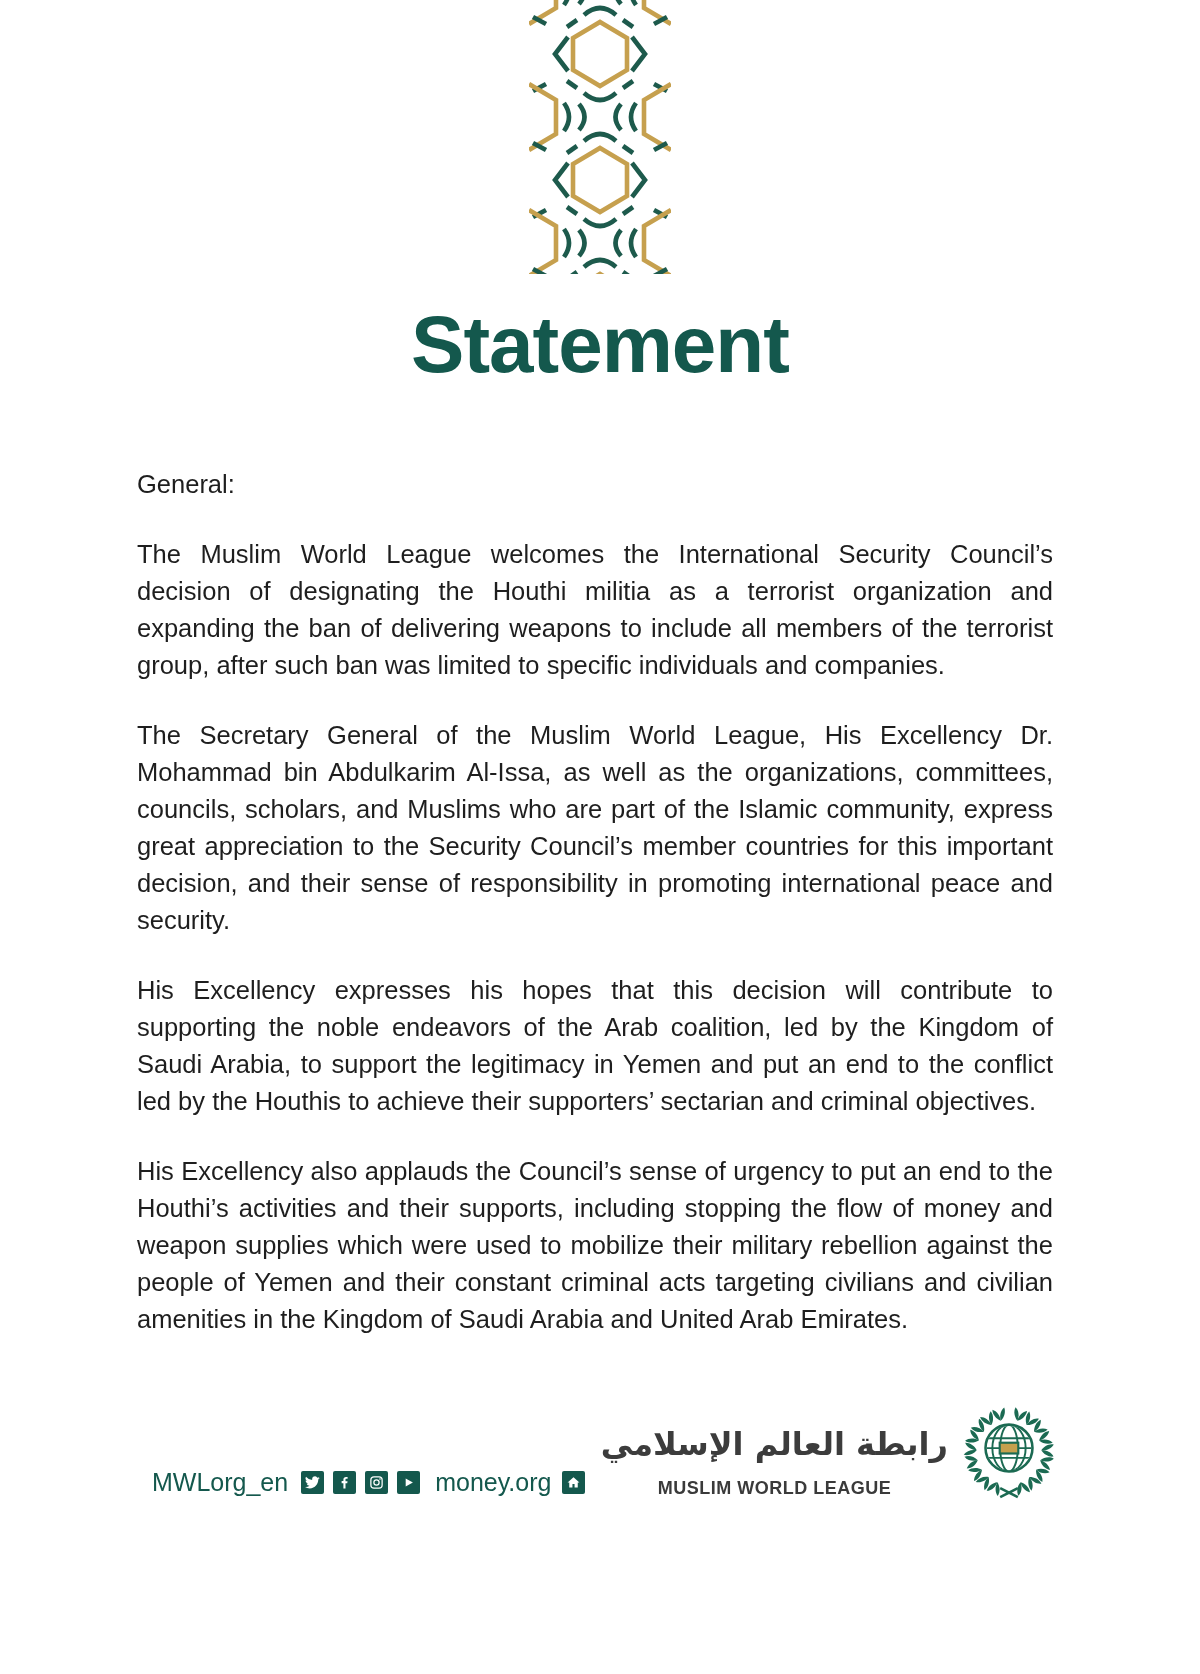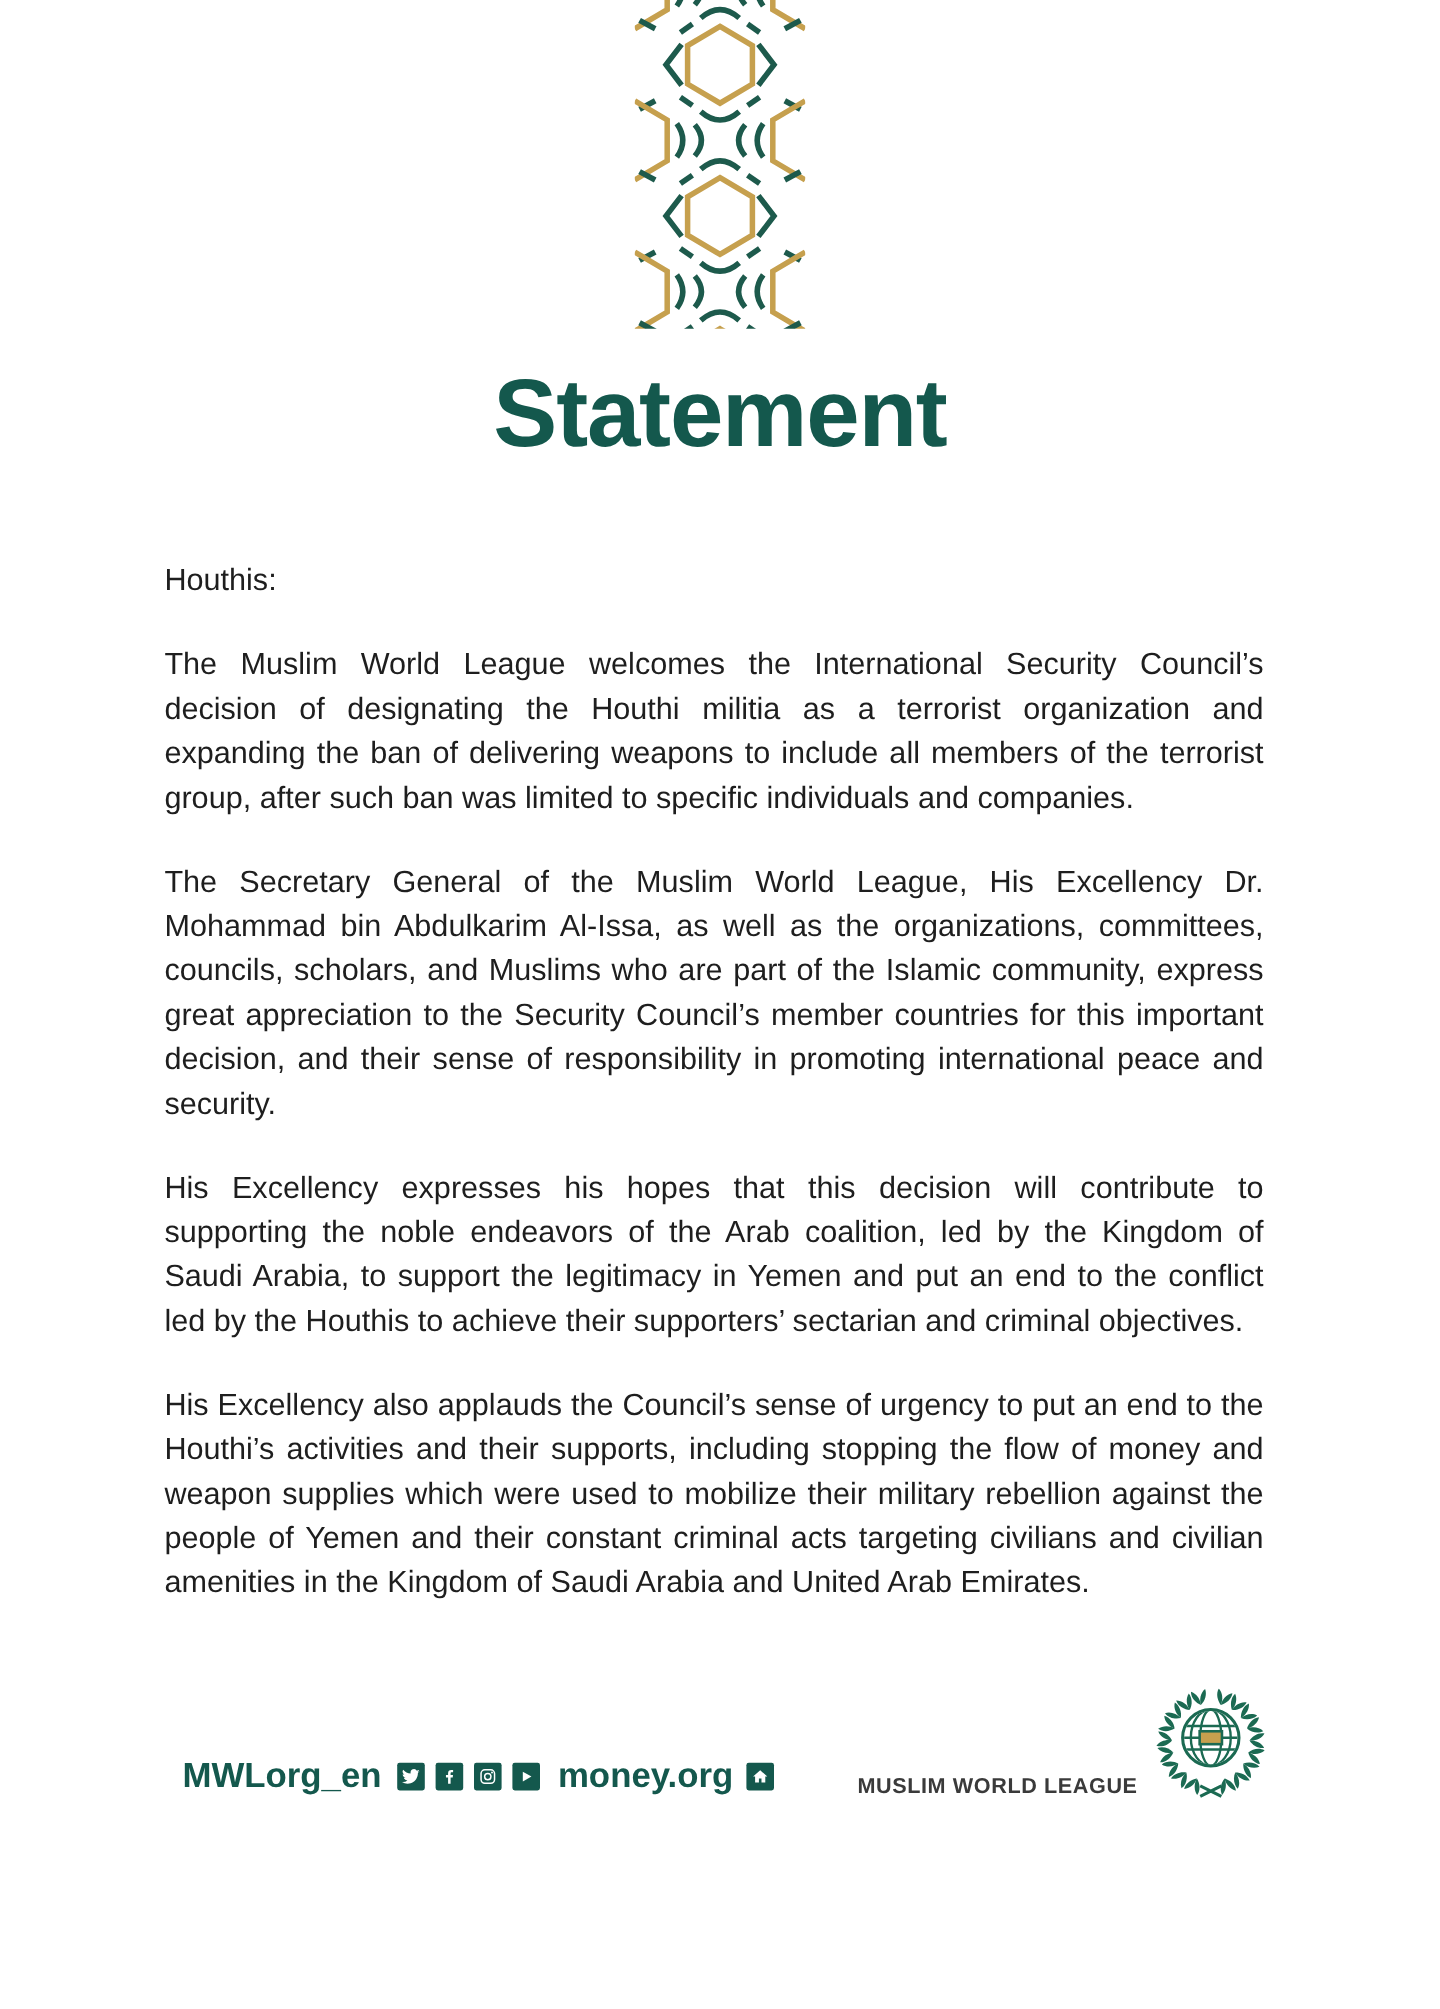--- a/index.html
+++ b/index.html
@@ -28,21 +28,21 @@
   .body-text p{margin:0 0 33px 0;}
   .body-text p:last-child{margin-bottom:0;}
   
   .footer{
     margin-top:66px;height:95px;
     display:flex;justify-content:space-between;align-items:flex-end;
     padding:0 142px 0 152px;
   }
   .social-bar{display:flex;align-items:center;gap:9px;margin-bottom:2px;}
   .social-handle,.website-label{
-    font-size:29px;font-weight:bold;color:#14584d;white-space:nowrap;
+    font-size:25px;font-weight:normal;color:#14584d;white-space:nowrap;
   }
   .social-handle{margin-right:4px;}
   .website-label{margin:0 2px 0 6px;}
   .sq{
     width:23px;height:23px;border-radius:2px;background:#14584d;
     display:flex;align-items:center;justify-content:center;flex:0 0 auto;
   }
   .sq svg{display:block;}
   
   .logo-right{display:flex;align-items:flex-end;gap:12px;}
@@ -91,21 +91,21 @@
   <use href="#rowA" y="54"></use>
   <use href="#rowB" y="117"></use>
   <use href="#rowA" y="180"></use>
   <use href="#rowB" y="243"></use>
   <use href="#rowA" y="306"></use>
 </svg>
 
 <h1 class="title">Statement</h1>
 
 <div class="body-text">
-  <p>Houthis:</p>
+  <p>General:</p>
   <p>The Muslim World League welcomes the International Security Council’s decision of designating the Houthi militia as a terrorist organization and expanding the ban of delivering weapons to include all members of the terrorist group, after such ban was limited to specific individuals and companies.</p>
   <p>The Secretary General of the Muslim World League, His Excellency Dr. Mohammad bin Abdulkarim Al-Issa, as well as the organizations, committees, councils, scholars, and Muslims who are part of the Islamic community, express great appreciation to the Security Council’s member countries for this important decision, and their sense of responsibility in promoting international peace and security.</p>
   <p>His Excellency expresses his hopes that this decision will contribute to supporting the noble endeavors of the Arab coalition, led by the Kingdom of Saudi Arabia, to support the legitimacy in Yemen and put an end to the conflict led by the Houthis to achieve their supporters’ sectarian and criminal objectives.</p>
   <p>His Excellency also applauds the Council’s sense of urgency to put an end to the Houthi’s activities and their supports, including stopping the flow of money and weapon supplies which were used to mobilize their military rebellion against the people of Yemen and their constant criminal acts targeting civilians and civilian amenities in the Kingdom of Saudi Arabia and United Arab Emirates.</p>
 </div>
 
 <div class="footer">
 
   <div class="social-bar">
     <span class="social-handle">MWLorg_en</span>
@@ -140,20 +140,21 @@
 
     <span class="sq">
       <svg width="15" height="15" viewBox="0 0 24 24" fill="#ffffff">
         <path d="M12 3.5 L21.5 12 h-2.7 v8 h-5.1 v-5.6 h-3.4 V20 H5.2 v-8 H2.5 Z"></path>
       </svg>
     </span>
   </div>
 
   <div class="logo-right">
     <div class="logo-text-col">
+      <div class="arabic-name">رابطة العالم الإسلامي</div>
       <div class="english-name">MUSLIM WORLD LEAGUE</div>
     </div>
 
     <svg class="emblem" width="98" height="92" viewBox="0 0 100 94" aria-hidden="true">
       <g id="wreath" fill="#1b6a52">
           <path d="M0,0 C3,-4 3.5,-10 1,-14 C-2.5,-10 -2,-4 0,0 Z" transform="translate(41.5,14.1) rotate(-41)"></path>
           <path d="M0,0 C3,-4 3.5,-10 1,-14 C-2.5,-10 -2,-4 0,0 Z" transform="translate(41.5,14.1) rotate(11)"></path>
           <path d="M0,0 C3,-4 3.5,-10 1,-14 C-2.5,-10 -2,-4 0,0 Z" transform="translate(58.5,14.1) rotate(41)"></path>
           <path d="M0,0 C3,-4 3.5,-10 1,-14 C-2.5,-10 -2,-4 0,0 Z" transform="translate(58.5,14.1) rotate(-11)"></path>
           <path d="M0,0 C3,-4 3.5,-10 1,-14 C-2.5,-10 -2,-4 0,0 Z" transform="translate(32.0,18.3) rotate(-59)"></path>

